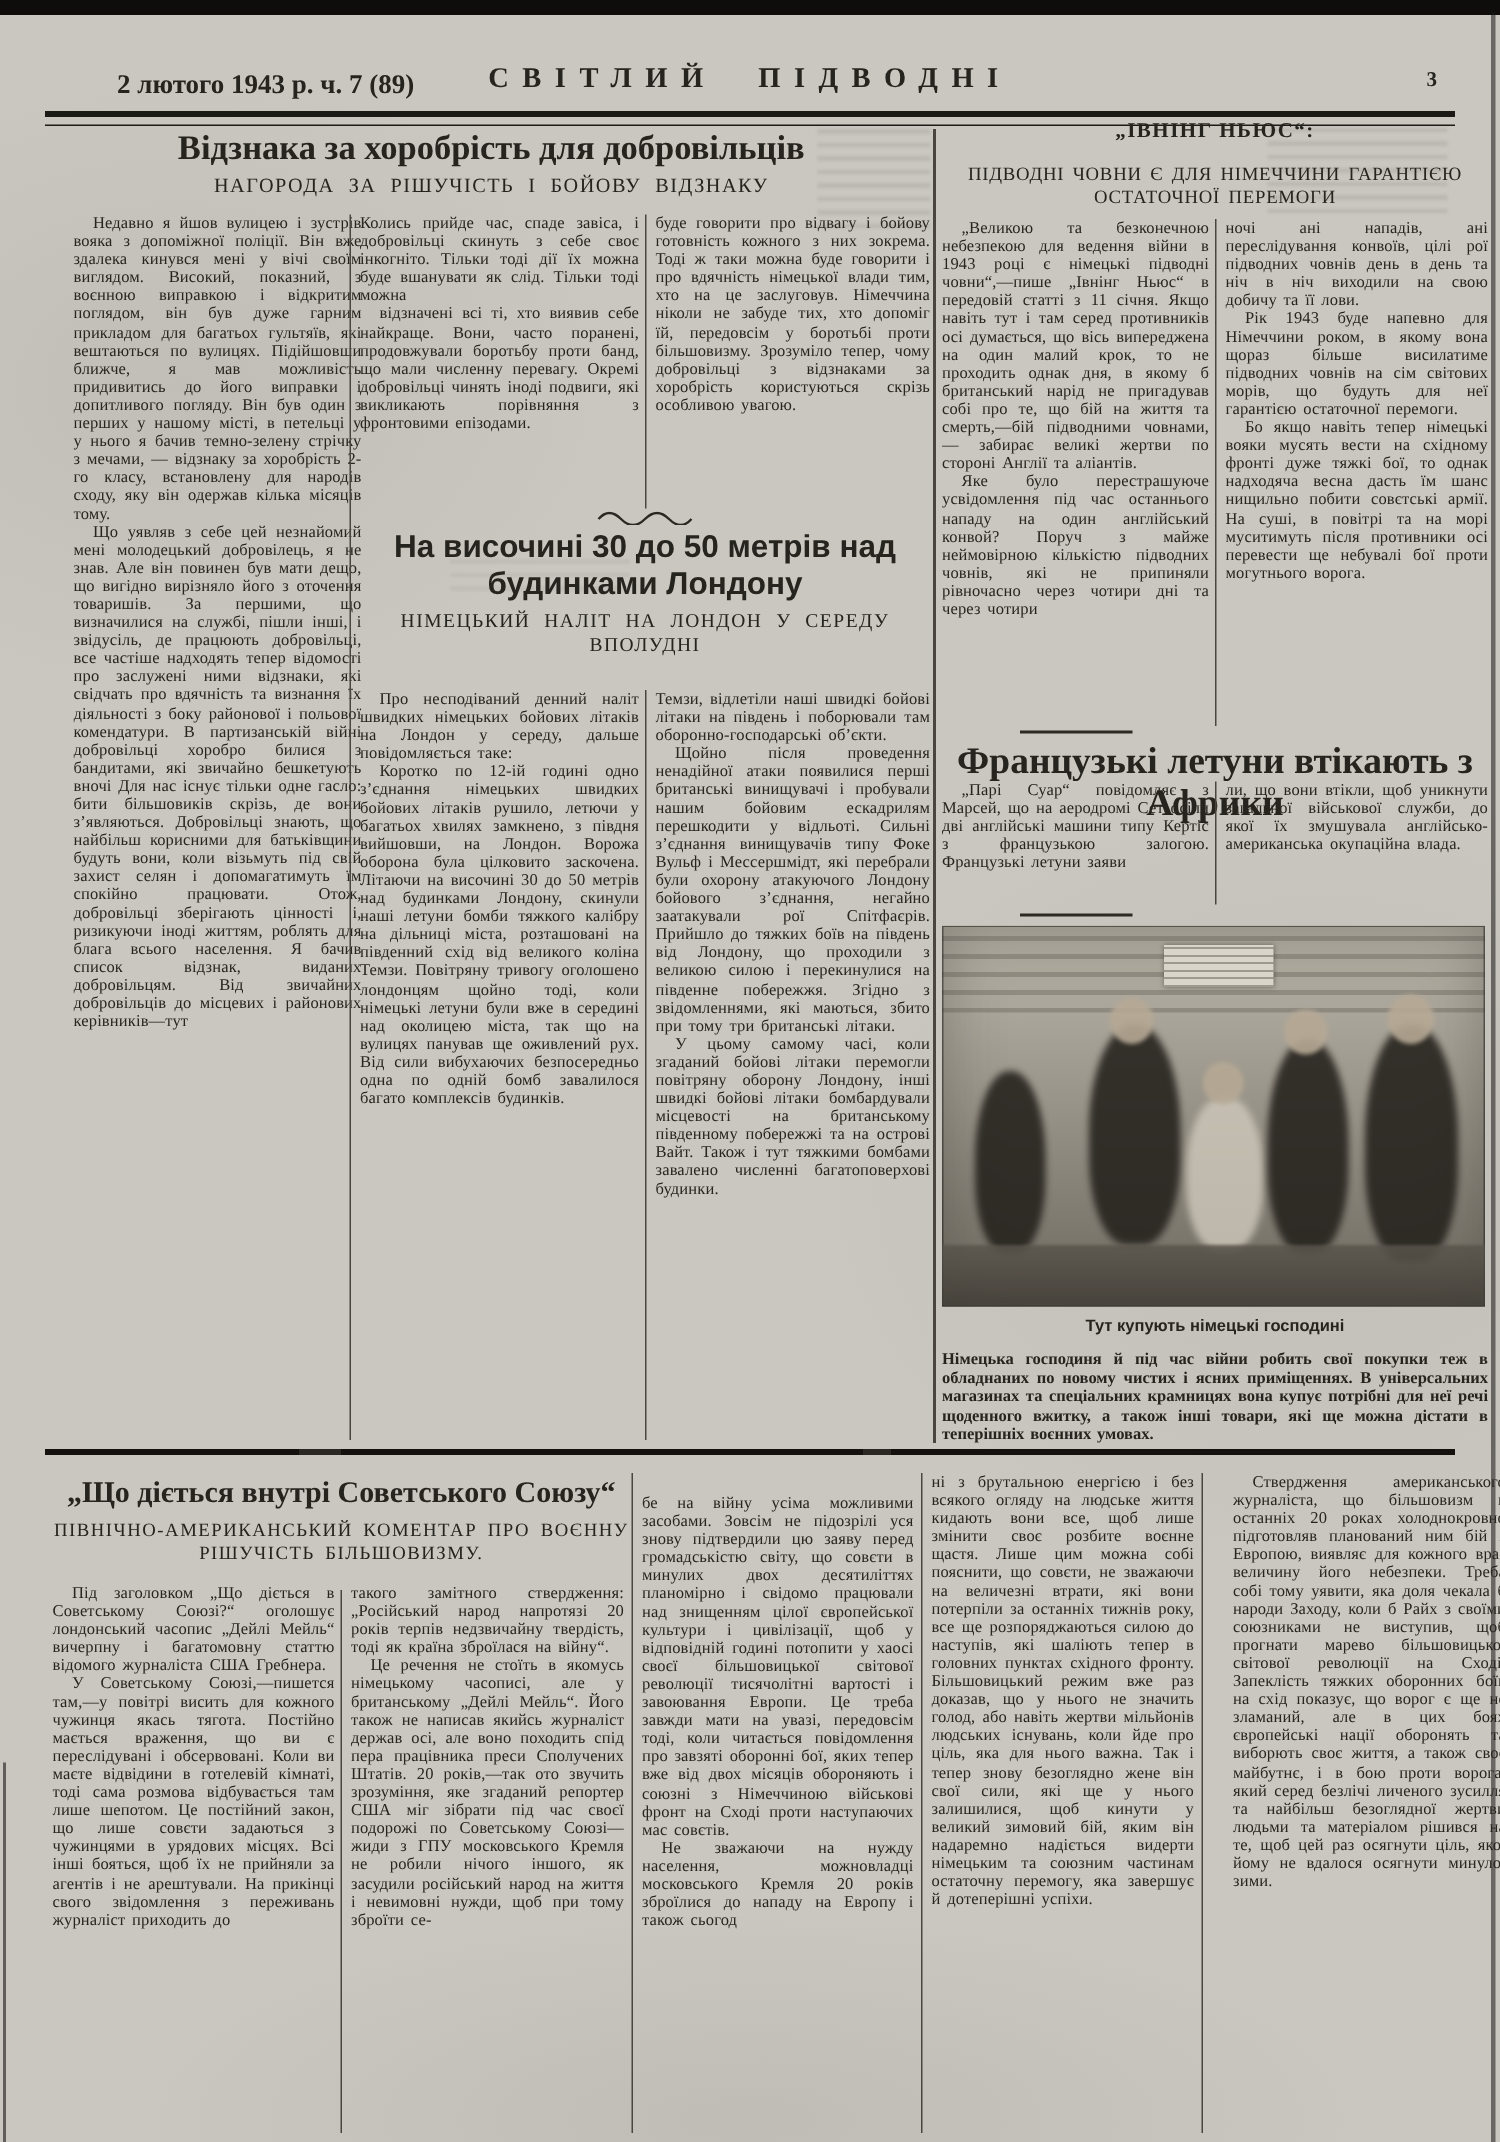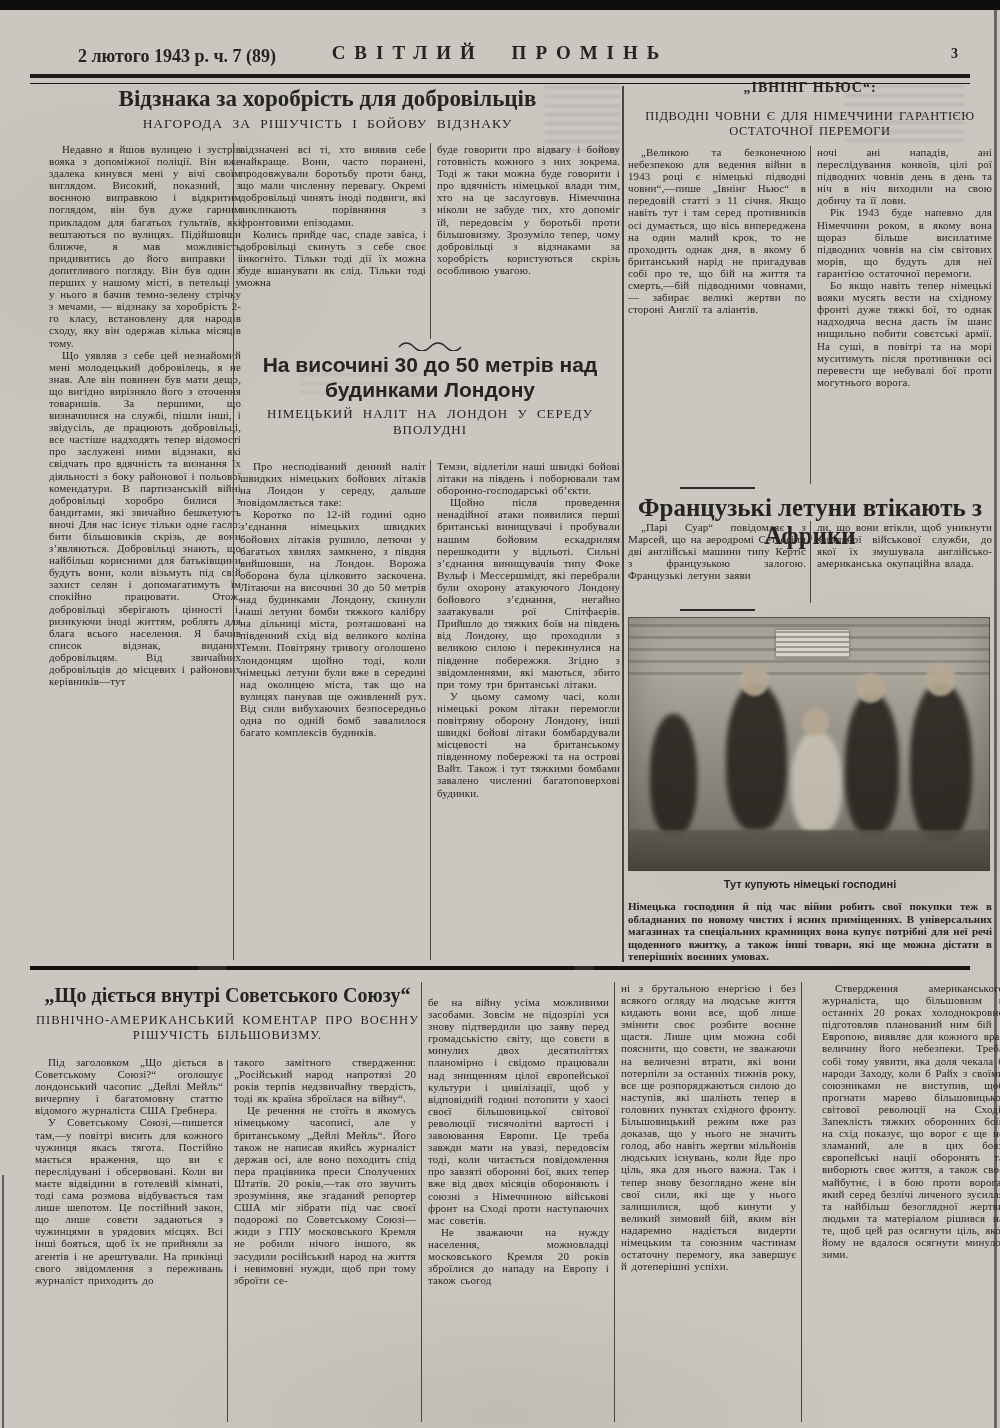--- a/index.html
+++ b/index.html
@@ -67,35 +67,35 @@
 <div class="page">
   <div class="top-strip"></div>
   <div class="right-edge"></div>
   <div class="left-edge-mark"></div>
 
   <div class="ghost" style="left:545px;top:86px;width:75px;height:66px;"></div>
   <div class="ghost" style="left:845px;top:84px;width:120px;height:58px;"></div>
   <div class="ghost" style="left:300px;top:368px;width:120px;height:26px;opacity:.3;"></div>
 
   <div class="hdr-date">2 лютого 1943 р. ч. 7 (89)</div>
-  <div class="hdr-title">СВІТЛИЙ ПРОМІНЬ</div>
+  <div class="hdr-title">СВІТЛИЙ ПІДВОДНІ</div>
   <div class="hdr-page">3</div>
   <div class="hdr-rule"></div>
 
   <div class="hl-serif" style="position:absolute;left:35px;width:585px;top:86px;font-size:23px;">Відзнака за хоробрість для добровільців</div>
   <div class="subhead" style="position:absolute;left:35px;width:585px;top:116px;font-size:13.5px;">НАГОРОДА ЗА РІШУЧІСТЬ І БОЙОВУ ВІДЗНАКУ</div>
 
   <div class="col" style="left:49px;top:143px;width:192px;height:817px;">
       <p>Недавно я йшов вулицею і зустрів вояка з допоміжної поліції. Він вже здалека кинувся мені у вічі своїм виглядом. Високий, показний, з воєнною виправкою і відкритим поглядом, він був дуже гарним прикладом для багатьох гультяїв, які вештаються по вулицях. Підійшовши ближче, я мав можливість придивитись до його виправки і допитливого погляду. Він був один з перших у нашому місті, в петельці у у нього я бачив темно-зелену стрічку з мечами, — відзнаку за хоробрість 2-го класу, встановлену для народів сходу, яку він одержав кілька місяців тому.</p>
       <p>Що уявляв з себе цей незнайомий мені молодецький добровілець, я не знав. Але він повинен був мати дещо, що вигідно вирізняло його з оточення товаришів. За першими, що визначилися на службі, пішли інші, і звідусіль, де працюють добровільці, все частіше надходять тепер відомості про заслужені ними відзнаки, які свідчать про вдячність та визнання їх діяльності з боку районової і польової комендатури. В партизанській війні добровільці хоробро билися з бандитами, які звичайно бешкетують вночі Для нас існує тільки одне гасло: бити більшовиків скрізь, де вони з’являються. Добровільці знають, що найбільш корисними для батьківщини будуть вони, коли візьмуть під свій захист селян і допомагатимуть їм спокійно працювати. Отож, добровільці зберігають цінності і, ризикуючи іноді життям, роблять для блага всього населення. Я бачив список відзнак, виданих добровільцям. Від звичайних добровільців до місцевих і районових керівників—тут</p>
     </div>
   <div class="vrule" style="left:233px;top:143px;height:817px;"></div>
   <div class="col cont" style="left:240px;top:143px;width:186px;height:196px;">
+      <p>Колись прийде час, спаде завіса, і добровільці скинуть з себе своє інкогніто. Тільки тоді дії їх можна буде вшанувати як слід. Тільки тоді можна</p>
       <p>відзначені всі ті, хто виявив себе найкраще. Вони, часто поранені, продовжували боротьбу проти банд, що мали численну перевагу. Окремі добровільці чинять іноді подвиги, які викликають порівняння з фронтовими епізодами.</p>
-      <p>Колись прийде час, спаде завіса, і добровільці скинуть з себе своє інкогніто. Тільки тоді дії їх можна буде вшанувати як слід. Тільки тоді можна</p>
     </div>
   <div class="vrule" style="left:430px;top:143px;height:196px;"></div>
   <div class="col cont" style="left:437px;top:143px;width:183px;height:196px;">
       <p>буде говорити про відвагу і бойову готовність кожного з них зокрема. Тоді ж таки можна буде говорити і про вдячність німецької влади тим, хто на це заслуговув. Німеччина ніколи не забуде тих, хто допоміг їй, передовсім у боротьбі проти більшовизму. Зрозуміло тепер, чому добровільці з відзнаками за хоробрість користуються скрізь особливою увагою.</p>
     </div>
 
   <div class="orn" style="left:240px;top:341px;width:380px;">
     <svg width="64" height="9" viewBox="0 0 64 9">
         <path d="M1,5 q7,-8 15,0 t16,0 t16,0 t15,0" stroke="#2b2823" stroke-width="1.6" fill="none"></path>
       </svg>
@@ -105,30 +105,31 @@
   <div class="subhead" style="position:absolute;left:240px;width:380px;top:406px;font-size:13px;line-height:16px;">НІМЕЦЬКИЙ НАЛІТ НА ЛОНДОН У СЕРЕДУ ВПОЛУДНІ</div>
 
   <div class="col" style="left:240px;top:460px;width:186px;height:500px;">
       <p>Про несподіваний денний наліт швидких німецьких бойових літаків на Лондон у середу, дальше повідомляється таке:</p>
       <p>Коротко по 12-ій годині одно з’єднання німецьких швидких бойових літаків рушило, летючи у багатьох хвилях замкнено, з півдня вийшовши, на Лондон. Ворожа оборона була цілковито заскочена. Літаючи на височині 30 до 50 метрів над будинками Лондону, скинули наші летуни бомби тяжкого калібру на дільниці міста, розташовані на південний схід від великого коліна Темзи. Повітряну тривогу оголошено лондонцям щойно тоді, коли німецькі летуни були вже в середині над околицею міста, так що на вулицях панував ще оживлений рух. Від сили вибухаючих безпосередньо одна по одній бомб завалилося багато комплексів будинків.</p>
     </div>
   <div class="vrule" style="left:430px;top:460px;height:500px;"></div>
   <div class="col cont" style="left:437px;top:460px;width:183px;height:500px;">
       <p>Темзи, відлетіли наші швидкі бойові літаки на південь і поборювали там оборонно-господарські об’єкти.</p>
       <p>Щойно після проведення ненадійної атаки появилися перші британські винищувачі і пробували нашим бойовим ескадрилям перешкодити у відльоті. Сильні з’єднання винищувачів типу Фоке Вульф і Мессершмідт, які перебрали були охорону атакуючого Лондону бойового з’єднання, негайно заатакували рої Спітфаєрів. Прийшло до тяжких боїв на південь від Лондону, що проходили з великою силою і перекинулися на південне побережжя. Згідно з звідомленнями, які маються, збито при тому три британські літаки.</p>
-      <p>У цьому самому часі, коли німецькі роком літаки перемогли повітряну оборону Лондону, інші швидкі бойові літаки бомбардували місцевості на британському південному побережжі та на острові Вайт. Також і тут тяжкими бомбами завалено численні багатоповерхові будинки.</p>
+      <p>У цьому самому часі, коли згаданий бойові літаки перемогли повітряну оборону Лондону, інші швидкі бойові літаки бомбардували місцевості на британському південному побережжі та на острові Вайт. Також і тут тяжкими бомбами завалено численні багатоповерхові будинки.</p>
     </div>
 
   <div class="vrule" style="left:622px;top:86px;height:876px;width:1.5px;"></div>
 
   <div class="hl-serif" style="position:absolute;left:628px;width:364px;top:80px;font-size:14px;letter-spacing:1px;">„ІВНІНГ НЬЮС“:</div>
   <div class="subhead" style="position:absolute;left:628px;width:364px;top:109px;font-size:12.5px;line-height:15px;letter-spacing:.5px;word-spacing:2px;">ПІДВОДНІ ЧОВНИ Є ДЛЯ НІМЕЧЧИНИ ГАРАНТІЄЮ ОСТАТОЧНОЇ ПЕРЕМОГИ</div>
 
   <div class="col" style="left:628px;top:146px;width:178px;height:338px;">
       <p>„Великою та безконечною небезпекою для ведення війни в 1943 році є німецькі підводні човни“,—пише „Івнінг Ньюс“ в передовій статті з 11 січня. Якщо навіть тут і там серед противників осі думається, що вісь випереджена на один малий крок, то не проходить однак дня, в якому б британський нарід не пригадував собі про те, що бій на життя та смерть,—бій підводними човнами,— забирає великі жертви по стороні Англії та аліантів.</p>
+      <p>Яке було перестрашуюче усвідомлення під час останнього нападу на один англійський конвой? Поруч з майже неймовірною кількістю підводних човнів, які не припиняли рівночасно через чотири дні та через чотири</p>
     </div>
   <div class="vrule" style="left:810px;top:146px;height:338px;"></div>
   <div class="col cont" style="left:817px;top:146px;width:175px;height:338px;">
       <p>ночі ані нападів, ані переслідування конвоїв, цілі рої підводних човнів день в день та ніч в ніч виходили на свою добичу та її лови.</p>
       <p>Рік 1943 буде напевно для Німеччини роком, в якому вона щораз більше висилатиме підводних човнів на сім світових морів, що будуть для неї гарантією остаточної перемоги.</p>
       <p>Бо якщо навіть тепер німецькі вояки мусять вести на східному фронті дуже тяжкі бої, то однак надходяча весна дасть їм шанс нищильно побити совєтські армії. На суші, в повітрі та на морі муситимуть після противники осі перевести ще небувалі бої проти могутнього ворога.</p>
     </div>
   <div class="endrule" style="left:680px;top:487px;width:75px;"></div>
 
   <div class="hl-sans" style="position:absolute;left:628px;width:364px;top:494px;font-size:25px;font-family:Liberation Serif, serif;">Французькі летуни втікають з Африки</div>

